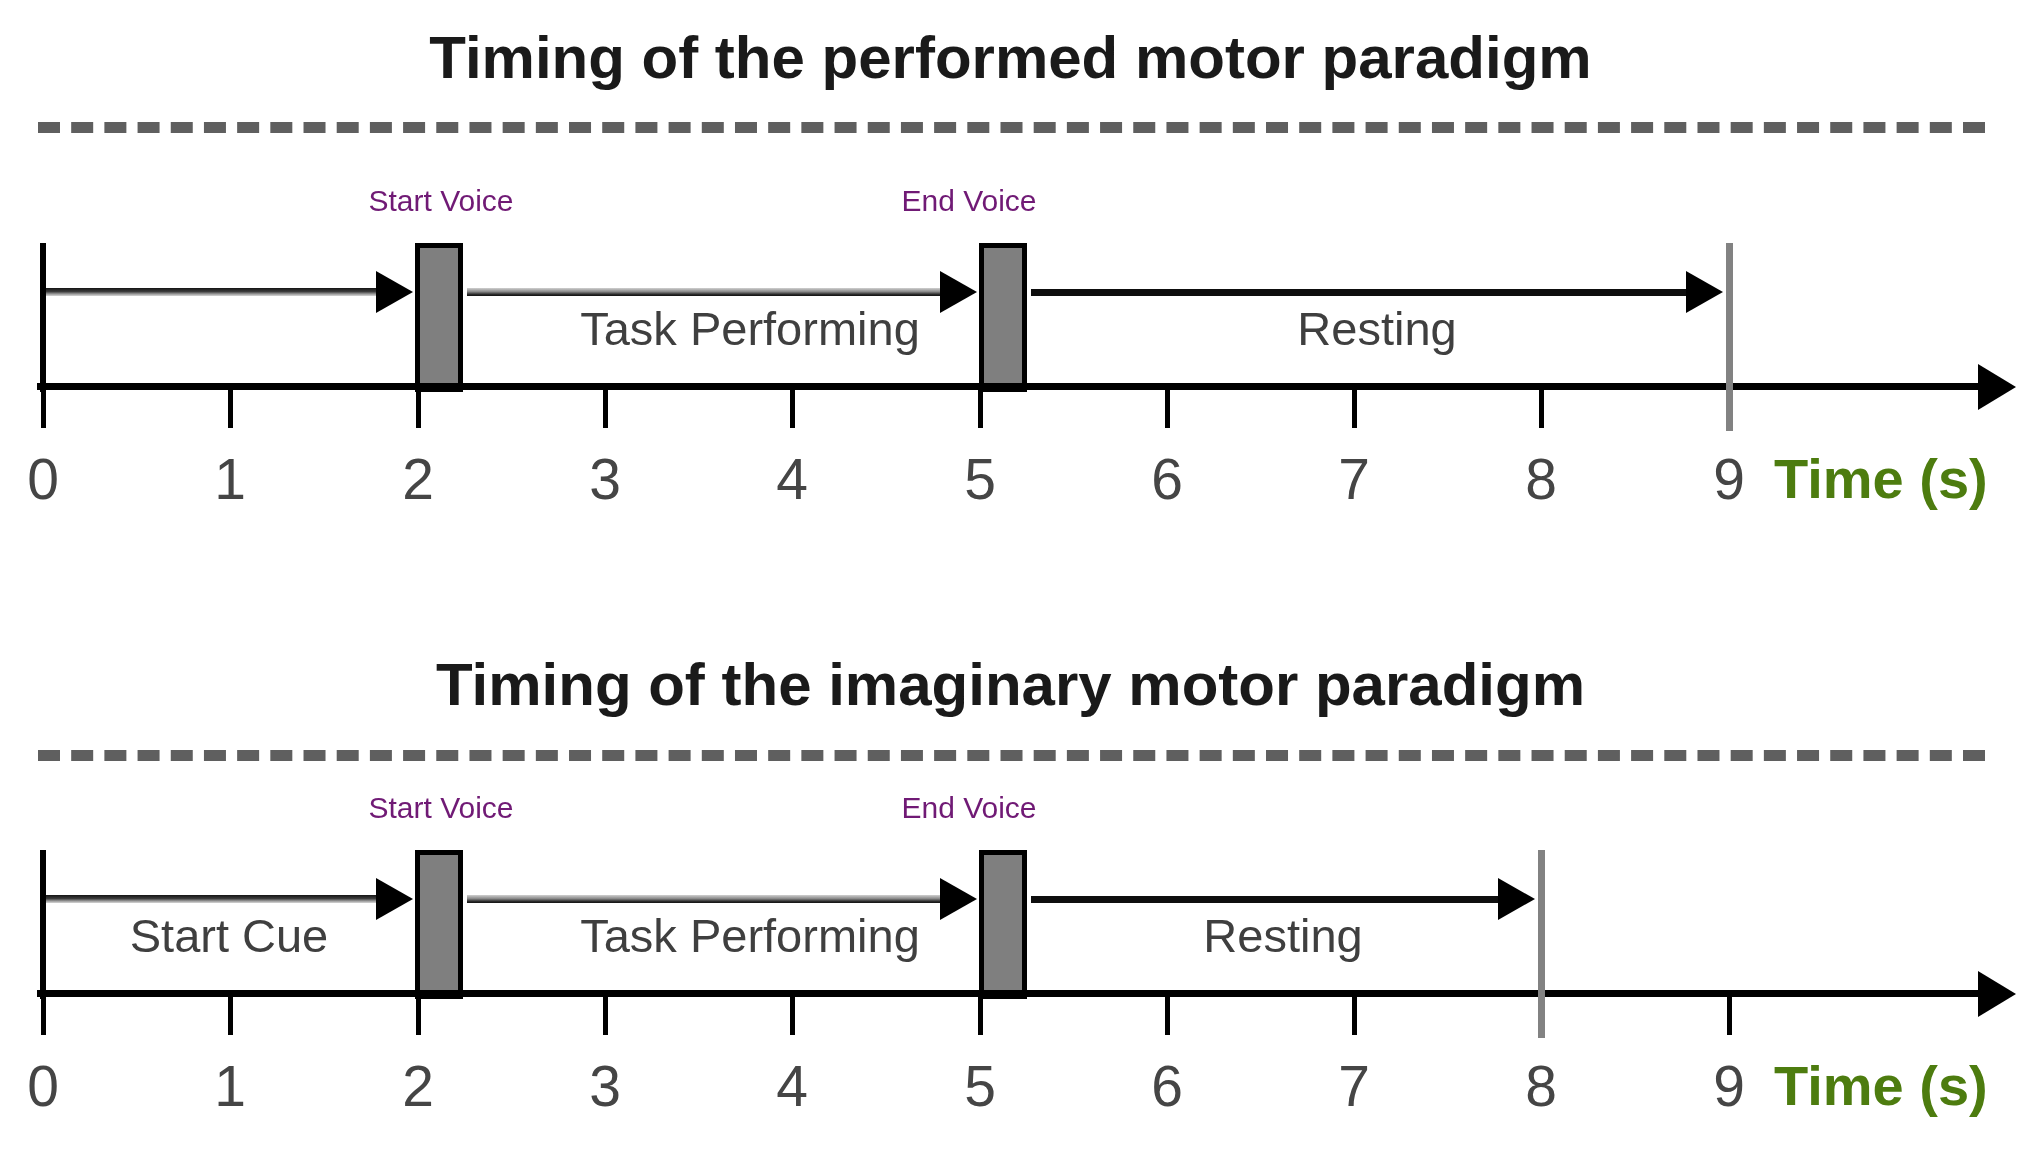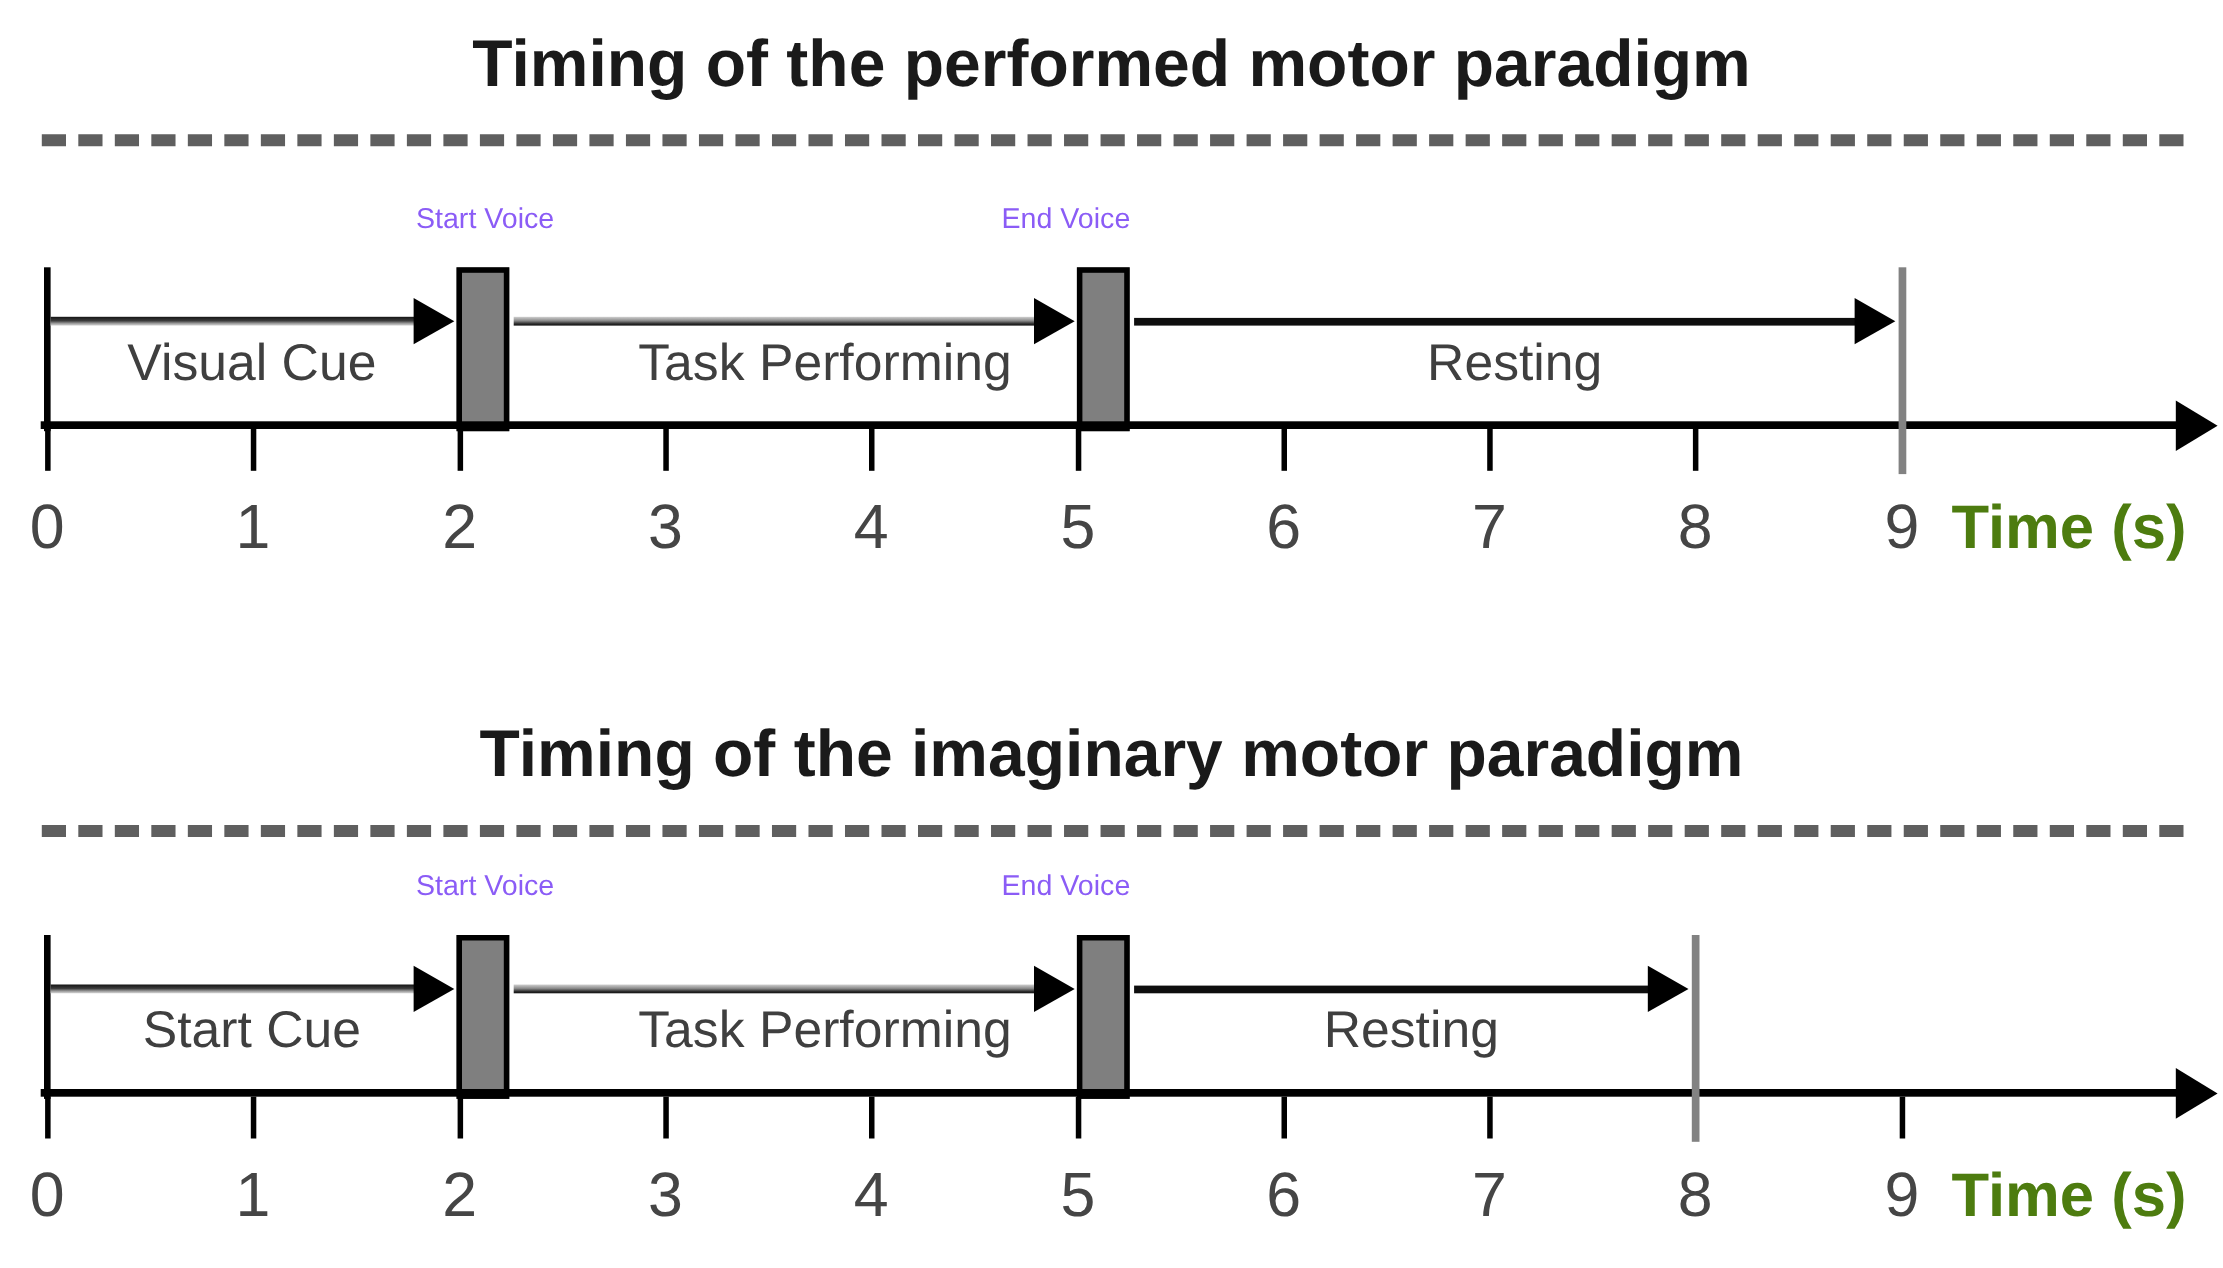--- a/index.html
+++ b/index.html
@@ -11,21 +11,21 @@
 
   .title{position:absolute;top:22px;left:0;width:2021px;text-align:center;
          font-size:60px;font-weight:bold;color:#1a1a1a;line-height:1.2;}
   .d2 .title{top:42px;}
 
   .dash{position:absolute;top:122px;left:38px;width:1947px;height:0;
         border-top:11px dashed #5f5f5f;}
   .d2 .dash{top:143px;}
 
   .evt-label{position:absolute;top:184px;width:320px;text-align:center;
-             font-size:26px;color:#8b5cf6;line-height:1.1;}
+             font-size:30px;color:#701a75;line-height:1.1;}
   .evt-start{left:281px;}
   .evt-end{left:809px;}
 
   .zline{position:absolute;left:40px;top:243px;width:6px;height:149px;background:#000;}
 
   .marker{position:absolute;top:243px;width:48px;height:149px;background:#7f7f7f;
           border:5px solid #000;box-sizing:border-box;}
   .marker-start{left:415px;}
   .marker-end{left:979px;}
 
@@ -85,21 +85,20 @@
     <div class="ahead head-cue"></div>
     <div class="marker marker-start"></div>
 
     <div class="shaft shaft-task"></div>
     <div class="ahead head-task"></div>
     <div class="marker marker-end"></div>
 
     <div class="shaft shaft-rest"></div>
     <div class="ahead head-rest"></div>
 
-    <div class="phase phase-cue">Visual Cue</div>
     <div class="phase phase-task">Task Performing</div>
     <div class="phase phase-rest">Resting</div>
 
     <div class="axis"></div>
     <div class="axis-head"></div>
 
     <div class="tick" style="left:41px"></div>
     <div class="tick" style="left:228px"></div>
     <div class="tick" style="left:416px"></div>
     <div class="tick" style="left:603px"></div>

